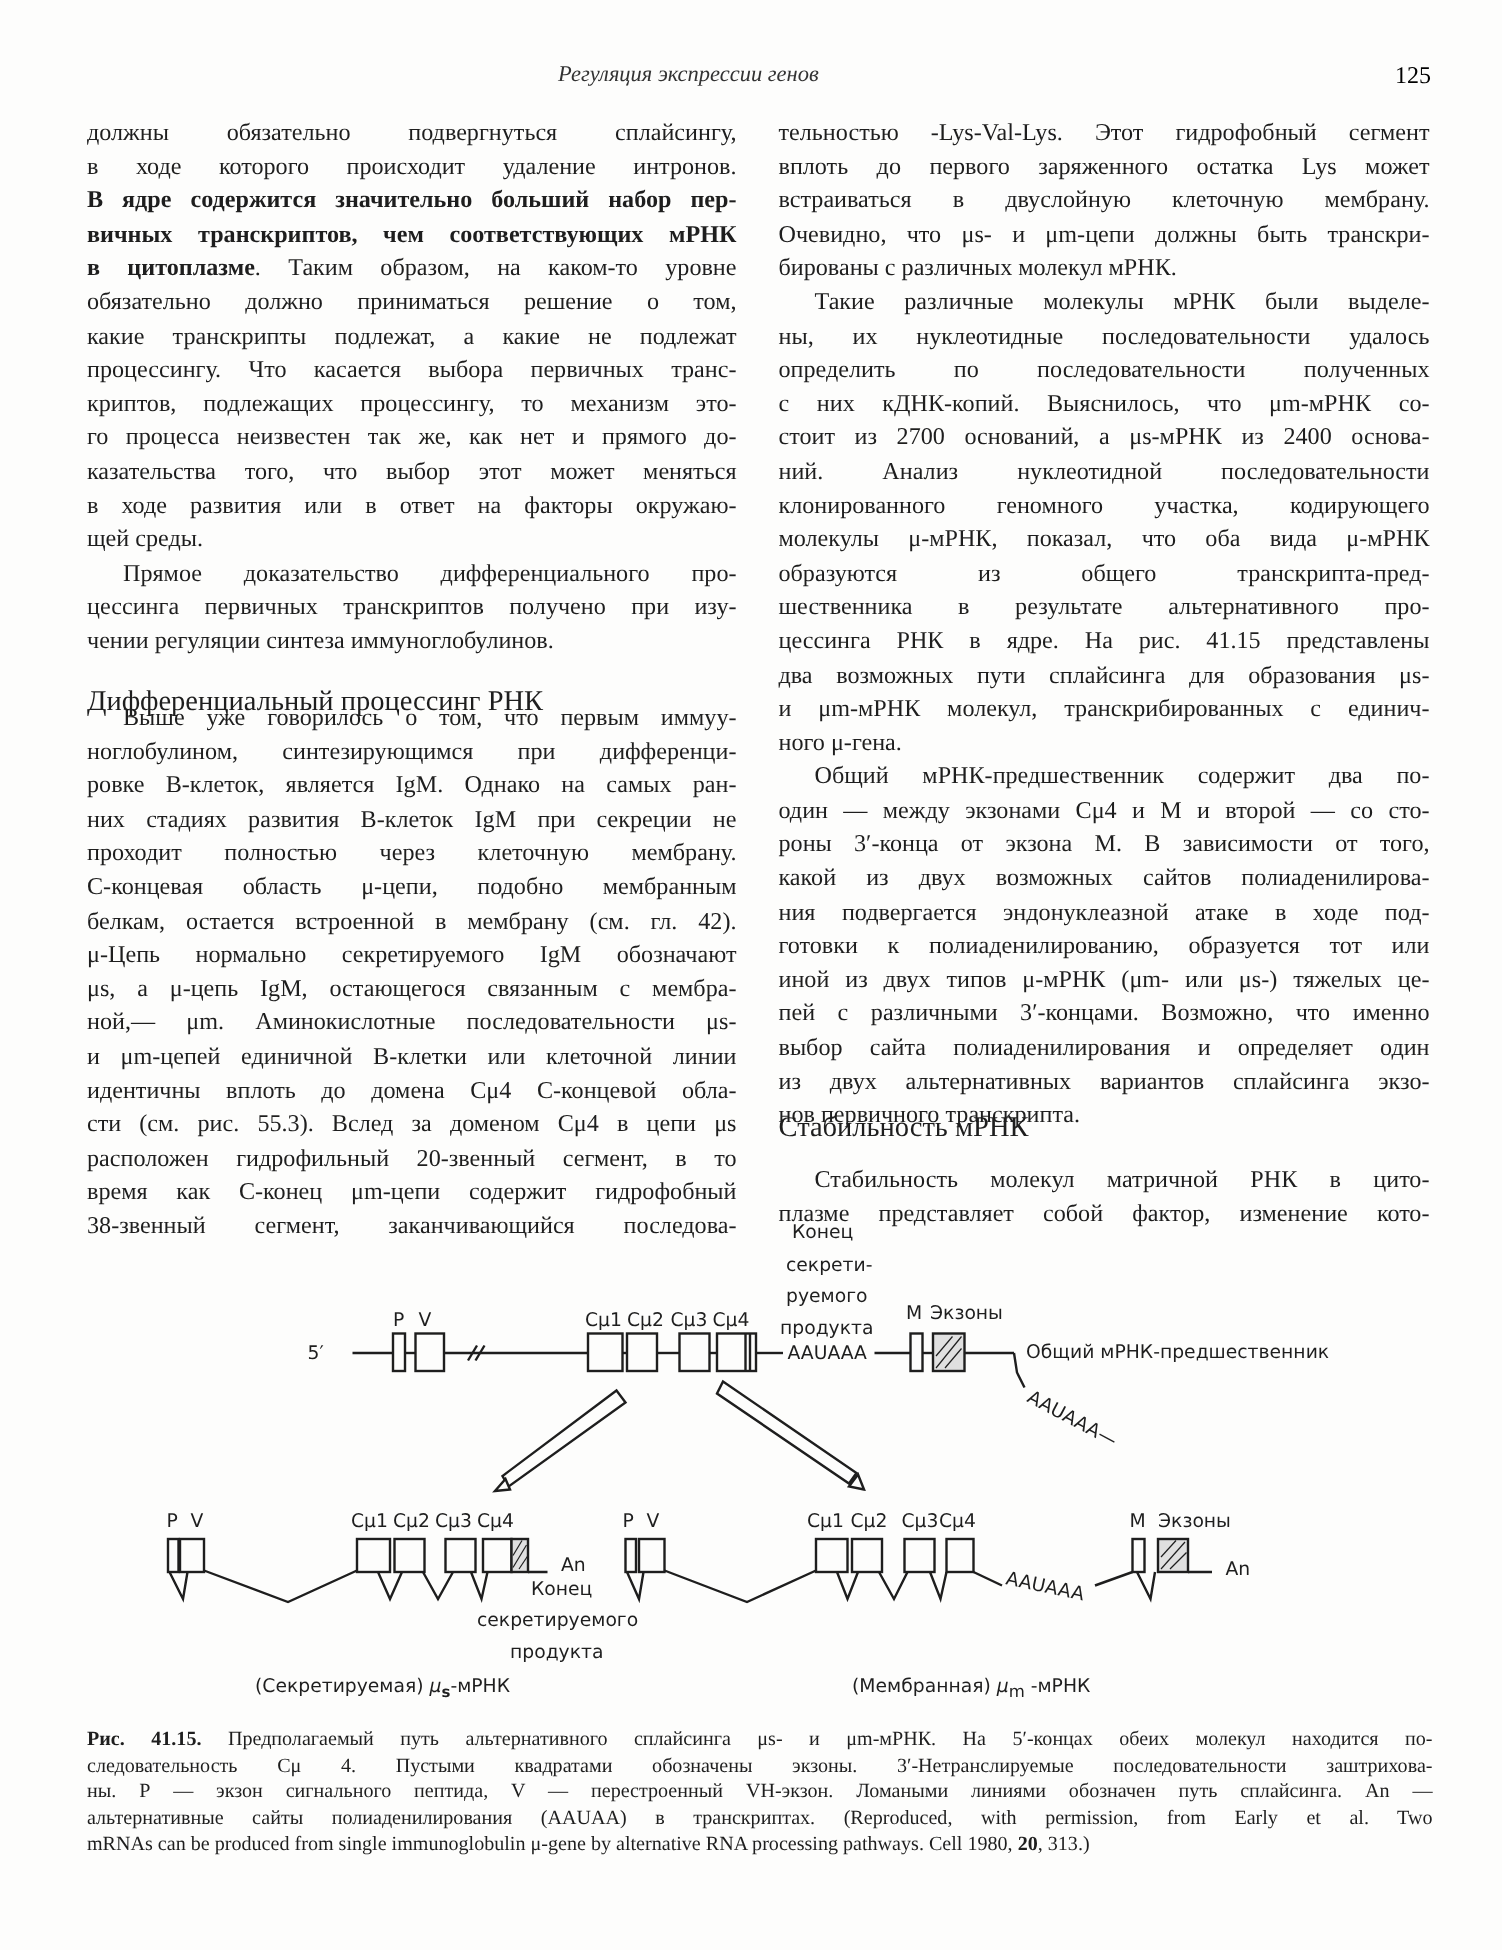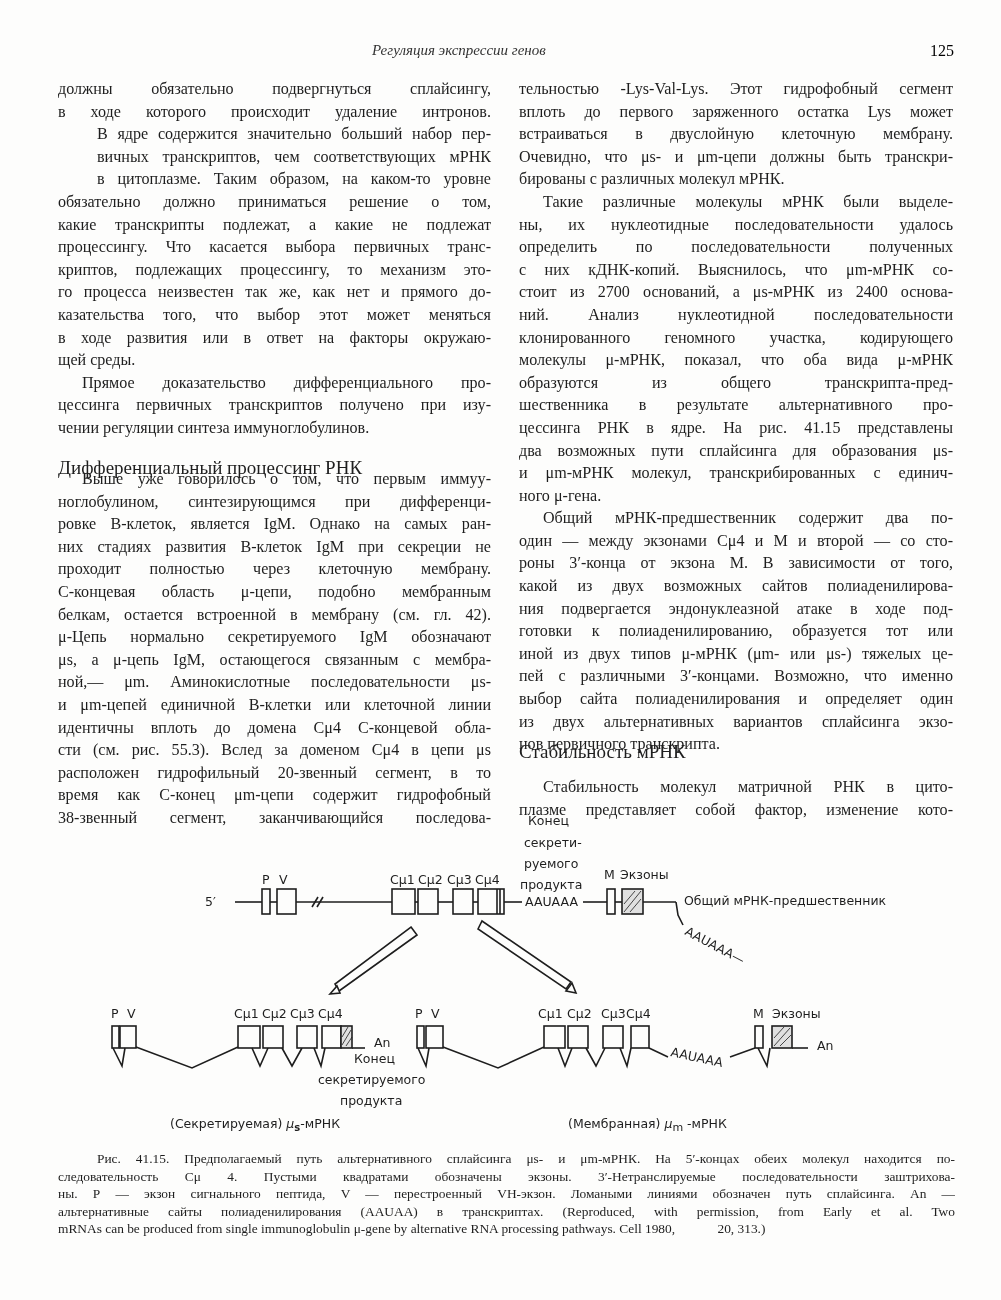--- a/index.html
+++ b/index.html
@@ -7,21 +7,21 @@
   .running-head { position: absolute; top: 42px; left: 0; width: 832px; height: 20px; }
   .running-title { position: absolute; left: 372px; top: 0; font-style: italic; font-size: 15px; color: #333; }
   .page-number { position: absolute; left: 930px; top: 0; font-size: 16px; color: #000000; }
   .col { position: absolute; font-size: 16.1px; line-height: 22.6px; text-align: justify; }
   .col-left { left: 58px; top: 78px; width: 433px; }
   .col-right { left: 519px; top: 78px; width: 434px; }
   .col p { margin: 0; text-indent: 0; }
   .col p.indent { text-indent: 24px; }
   .col p .ln { display: block; text-align: justify; text-align-last: justify; white-space: nowrap; }
   .col p .ln.last { text-align-last: left; }
-  b { font-weight: normal; margin-left: 39px; }
+  b { font-weight: bold; }
   h2.sec { margin: 0; font-size: 19px; font-weight: normal; line-height: 24px; }
   .sec-left { position: absolute; left: 58px; top: 456px; }
   .sec-right { position: absolute; left: 519px; top: 740px; }
   .diagram { position: absolute; left: 0; top: 810px; width: 1001px; height: 335px; }
   .diagram svg { width: 1001px; height: 335px; }
   .dlabel { font-family: "DejaVu Sans", "Liberation Sans", sans-serif; font-size: 12.5px; fill: #1e1e1e; }
   .caption { position: absolute; left: 58px; top: 1150px; width: 897px; font-size: 13.4px; line-height: 17.5px; text-align: justify; }
   .caption .ln { display: block; text-align: justify; text-align-last: justify; white-space: nowrap; }
   .caption .ln.last { text-align-last: left; }
 </style>

